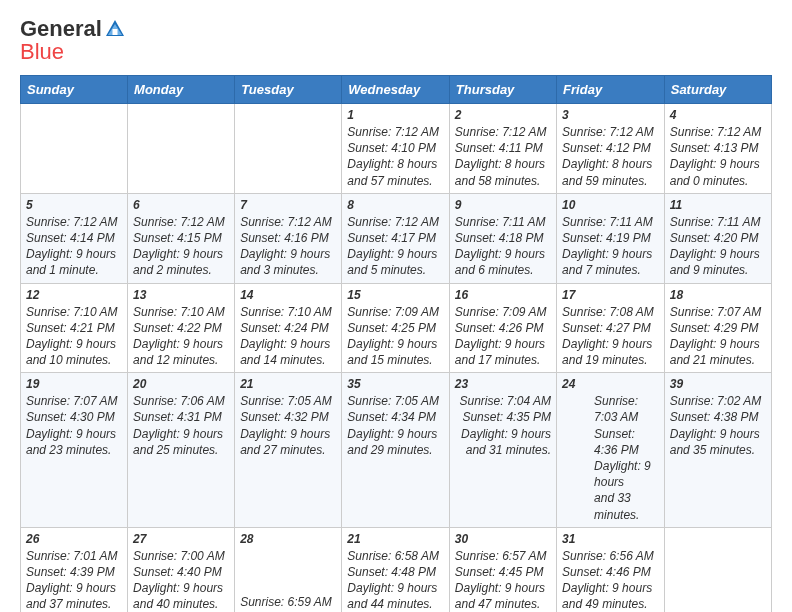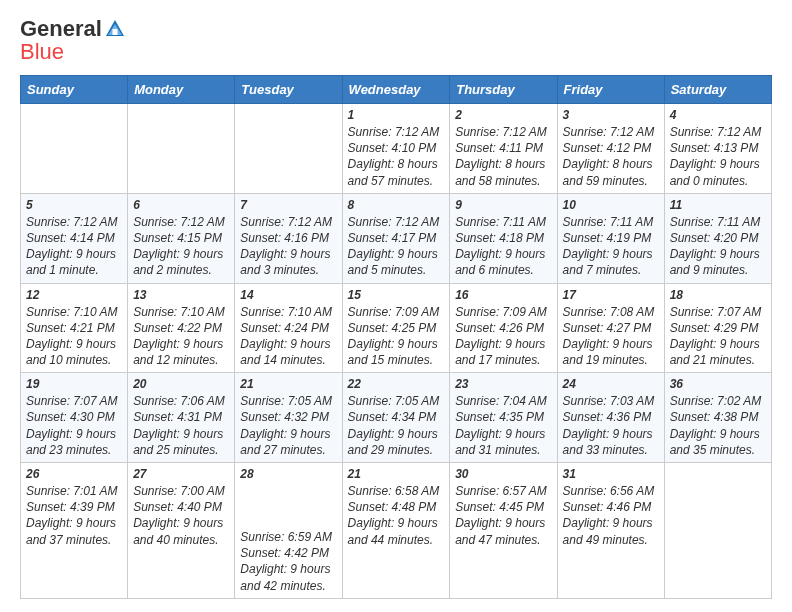--- a/index.html
+++ b/index.html
@@ -267,42 +267,42 @@
 and 25 minutes.</div>
           </td>
           <td>
             <span class="day-number">21</span>
             <div class="day-info" style="white-space: pre-wrap;">Sunrise: 7:05 AM
 Sunset: 4:32 PM
 Daylight: 9 hours
 and 27 minutes.</div>
           </td>
           <td>
-            <span class="day-number">22</span>
+            <span class="day-number">35</span>
             <div class="day-info" style="white-space: pre-wrap;">Sunrise: 7:05 AM
 Sunset: 4:34 PM
 Daylight: 9 hours
 and 29 minutes.</div>
           </td>
           <td>
             <span class="day-number">23</span>
-            <div class="day-info" style="white-space: pre-wrap;">Sunrise: 7:04 AM
+            <div class="day-info" style="white-space: pre-wrap; text-align: right;">Sunrise: 7:04 AM
 Sunset: 4:35 PM
 Daylight: 9 hours
 and 31 minutes.</div>
           </td>
           <td>
             <span class="day-number">24</span>
-            <div class="day-info" style="white-space: pre-wrap;">Sunrise: 7:03 AM
+            <div class="day-info" style="white-space: pre-wrap; margin-left: 32px;">Sunrise: 7:03 AM
 Sunset: 4:36 PM
 Daylight: 9 hours
 and 33 minutes.</div>
           </td>
           <td>
-            <span class="day-number">36</span>
+            <span class="day-number">39</span>
             <div class="day-info" style="white-space: pre-wrap;">Sunrise: 7:02 AM
 Sunset: 4:38 PM
 Daylight: 9 hours
 and 35 minutes.</div>
           </td>
         </tr>
         <tr>
           <td>
             <span class="day-number">26</span>
             <div class="day-info" style="white-space: pre-wrap;">Sunrise: 7:01 AM

